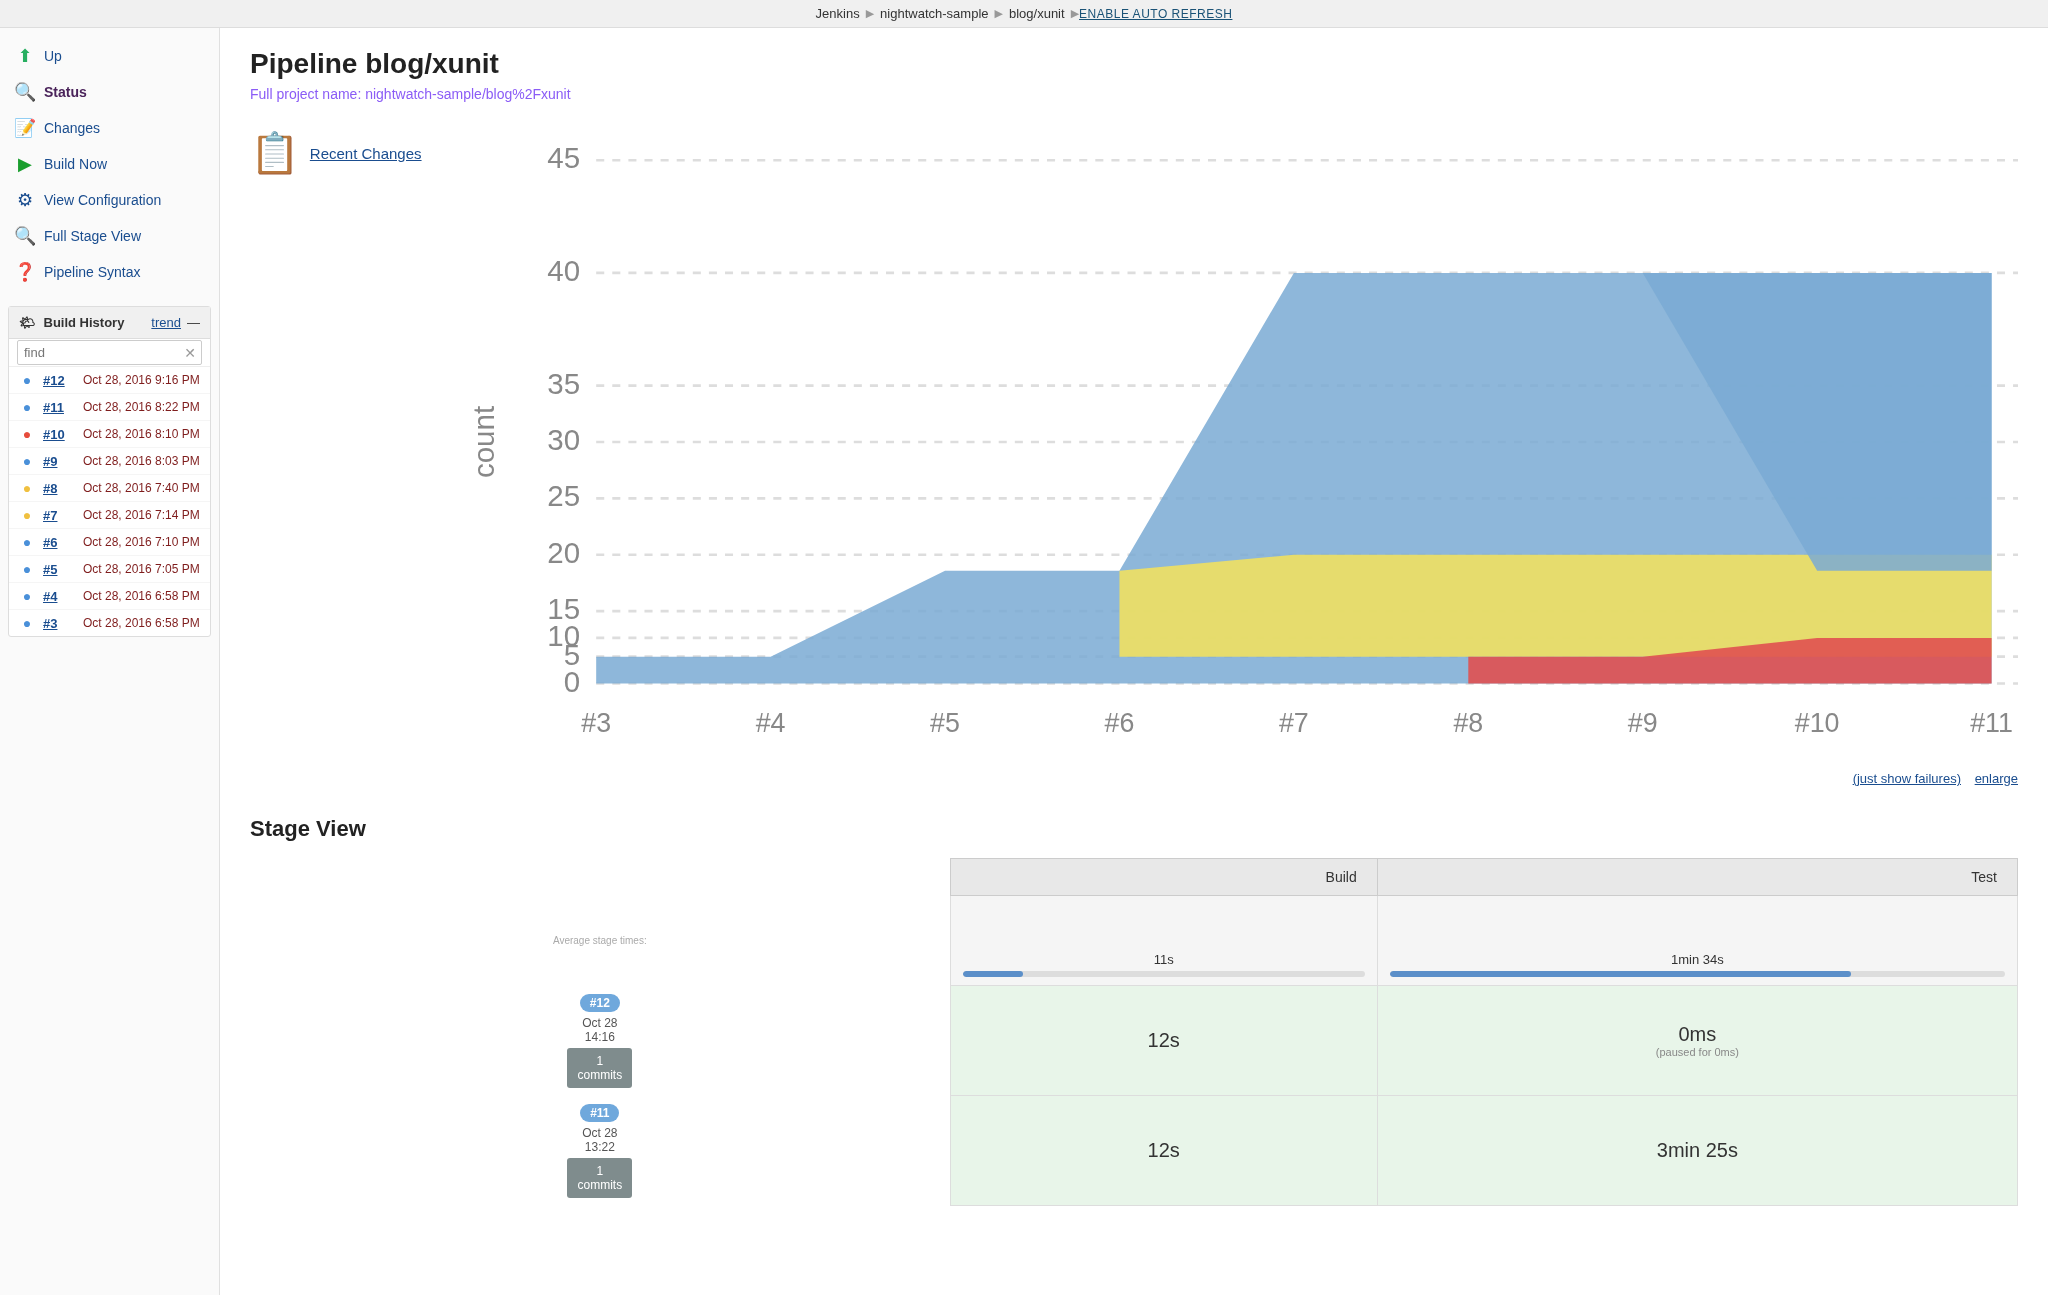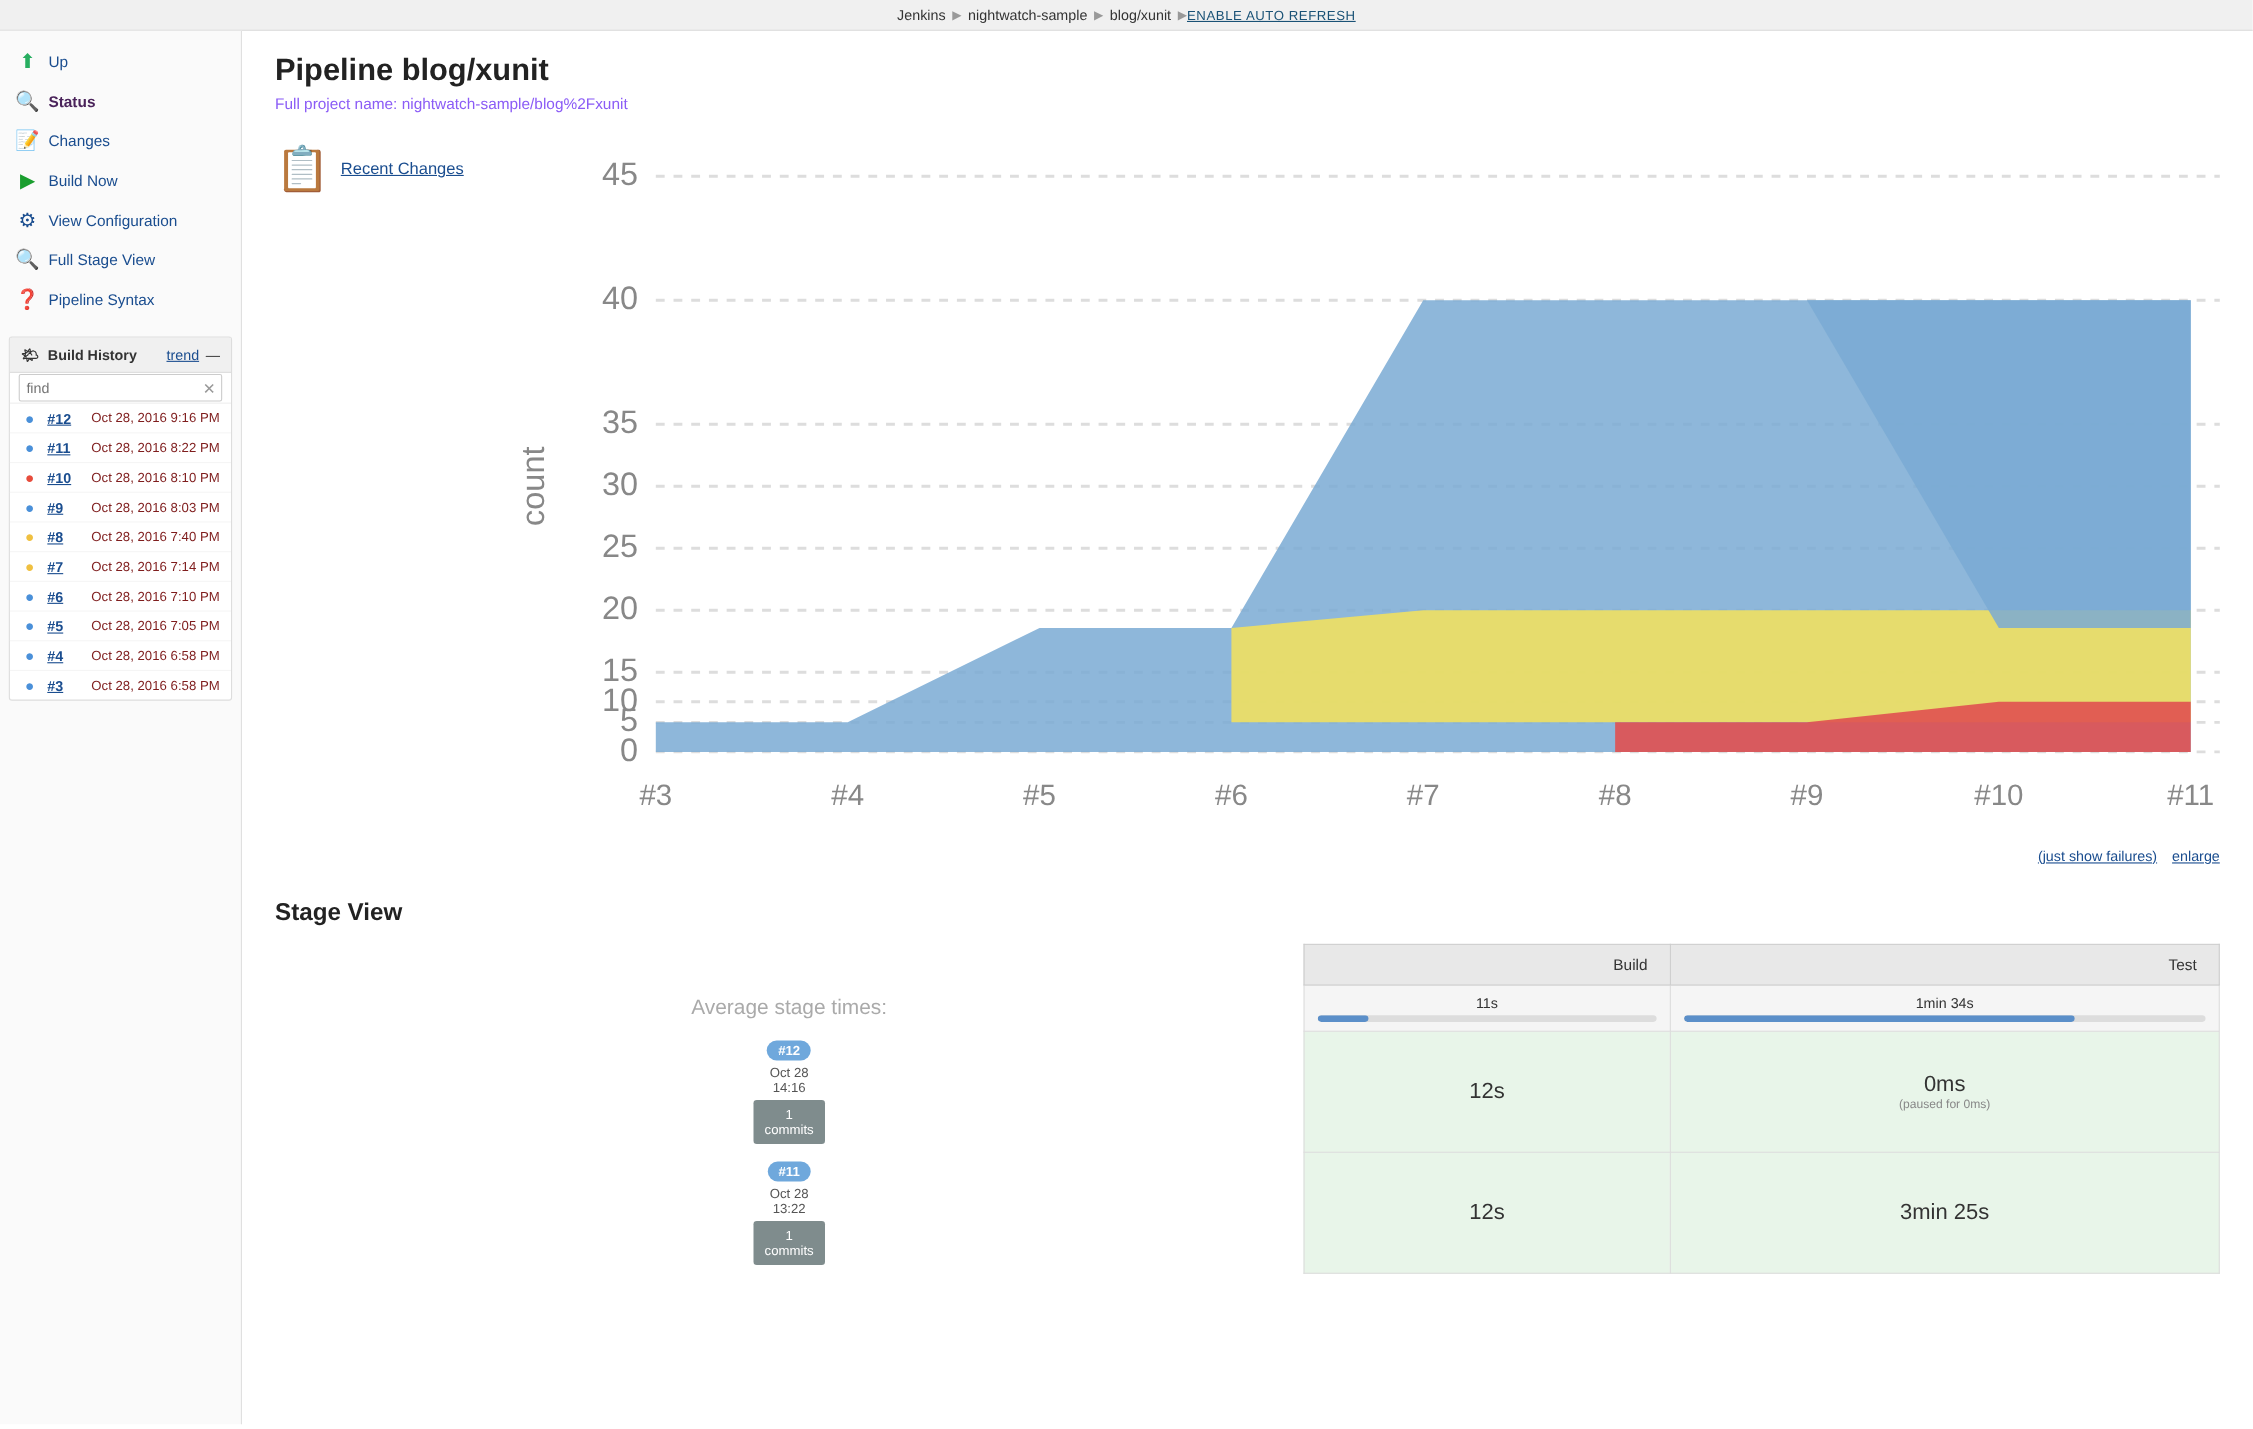--- a/index.html
+++ b/index.html
@@ -126,23 +126,23 @@
       text-align: right;
       font-size: 14px;
       font-weight: normal;
     }
     .stage-table td {
       border: 1px solid #ddd;
       padding: 8px 12px;
       text-align: center;
       vertical-align: middle;
     }
-    .avg-times-label { text-align: right; color: #aaa; font-size: 19px; padding-right: 16px; border: none !important; }
+    .avg-times-label { text-align: right; color: #aaa; font-size: 10px; padding-right: 16px; border: none !important; }
     .avg-time-cell { background: #f5f5f5; border: 1px solid #ddd; }
-    .avg-time-val { font-size: 13px; color: #333; margin-bottom: 4px; }
+    .avg-time-val { font-size: 13px; color: #333; margin-bottom: 4px; margin-top: 48px; }
     .progress-bar-wrap { height: 6px; background: #ddd; border-radius: 3px; overflow: hidden; }
     .progress-bar { height: 100%; background: #5b8fc9; border-radius: 3px; }
     .stage-time-cell { background: #e8f5e9; font-size: 20px; color: #333; }
     .stage-time-sub { font-size: 11px; color: #888; }
     .build-row-label { padding: 10px 14px; border: none !important; }
     .build-badge {
       background: #6fa8dc; color: #fff;
       border-radius: 12px; padding: 2px 10px;
       font-size: 12px; font-weight: bold;
       display: inline-block; margin-bottom: 4px;

